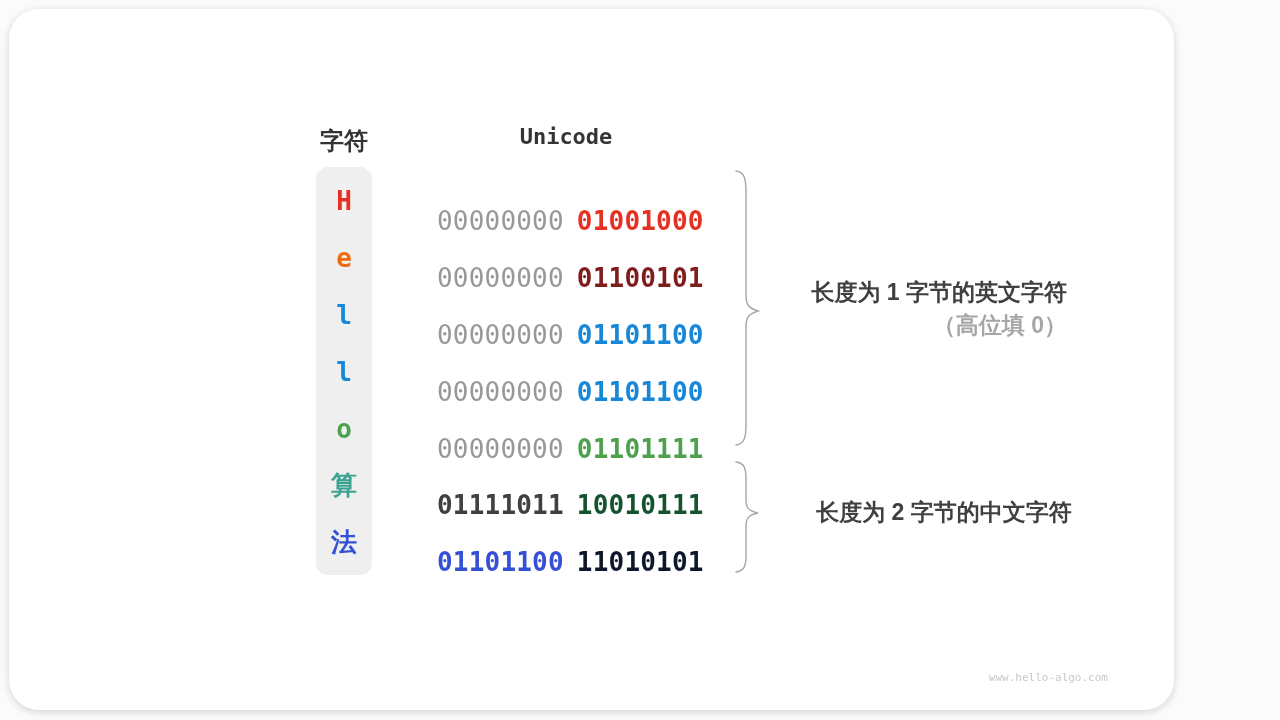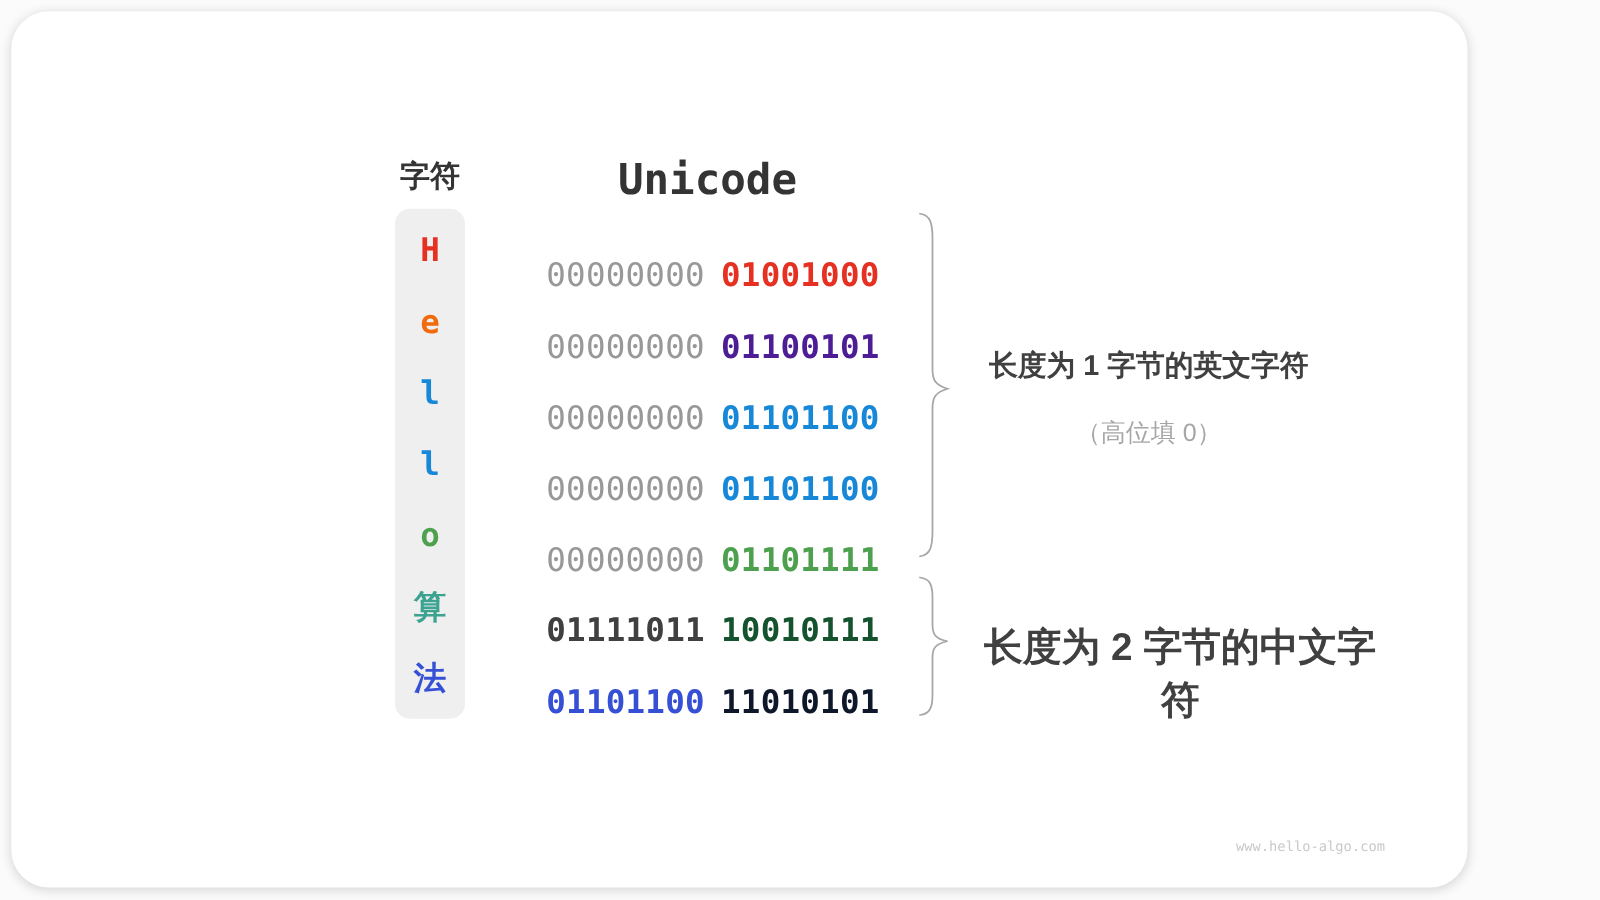--- a/index.html
+++ b/index.html
@@ -26,21 +26,21 @@
     text-align: center;
     font-weight: bold;
     font-size: 24px;
     color: #343434;
   }
   .hdr-unicode {
     left: 455px; top: 115px; width: 204px;
     text-align: center;
     font-family: "DejaVu Sans Mono", monospace;
     font-weight: bold;
-    font-size: 34px;
+    font-size: 22px;
     color: #343434;
   }
 
   .char-col-bg {
     left: 307px; top: 158px;
     width: 56px; height: 408px;
     background: #efeff0;
     border-radius: 12px;
   }
 
@@ -70,38 +70,38 @@
 
   .brace { overflow: visible; }
   .brace path {
     fill: none;
     stroke: #a6a6a6;
     stroke-width: 1.4;
     stroke-linecap: round;
   }
 
   .note-en {
-    left: 745px; top: 268px; width: 330px;
-    text-align: center;
+    left: 728px; top: 268px; width: 330px;
+    text-align: right;
   }
   .note-line1 {
     font-size: 23px;
     font-weight: 600;
     color: #404040;
   }
   .note-line2 {
-    margin-top: 25px;
-    font-size: 20px;
-    font-weight: normal;
+    margin-top: 2px;
+    font-size: 23px;
+    font-weight: bold;
     color: #a6a6a6;
   }
   .note-zh {
     left: 770px; top: 488px; width: 330px;
     text-align: center;
-    font-size: 31px;
+    font-size: 23px;
     font-weight: 600;
     color: #404040;
   }
 
   .watermark {
     right: 66px; bottom: 26px;
     font-family: "DejaVu Sans Mono", monospace;
     font-size: 11px;
     color: #c9c9c9;
   }
@@ -122,21 +122,21 @@
     <span class="bytes">
       <span class="b0" style="color: rgb(152, 152, 152);">00000000</span>
       <span class="b1 byte-bold" style="color: rgb(230, 48, 34); text-align: center;">01001000</span>
     </span>
   </div>
 
   <div class="enc-row">
     <span class="ch" style="color: rgb(240, 107, 11);">e</span>
     <span class="bytes">
       <span class="b0" style="color: rgb(152, 152, 152);">00000000</span>
-      <span class="b1 byte-bold" style="color: #4c1d95;">01100101</span>
+      <span class="b1 byte-bold" style="color: #7f1d1d;">01100101</span>
     </span>
   </div>
 
   <div class="enc-row">
     <span class="ch" style="color: rgb(23, 135, 216);">l</span>
     <span class="bytes">
       <span class="b0" style="color: rgb(152, 152, 152);">00000000</span>
       <span class="b1 byte-bold" style="color: rgb(23, 135, 216);">01101100</span>
     </span>
   </div>

